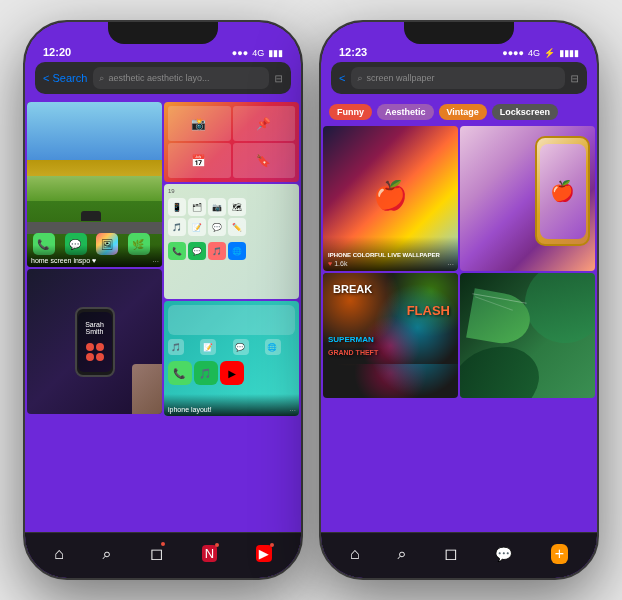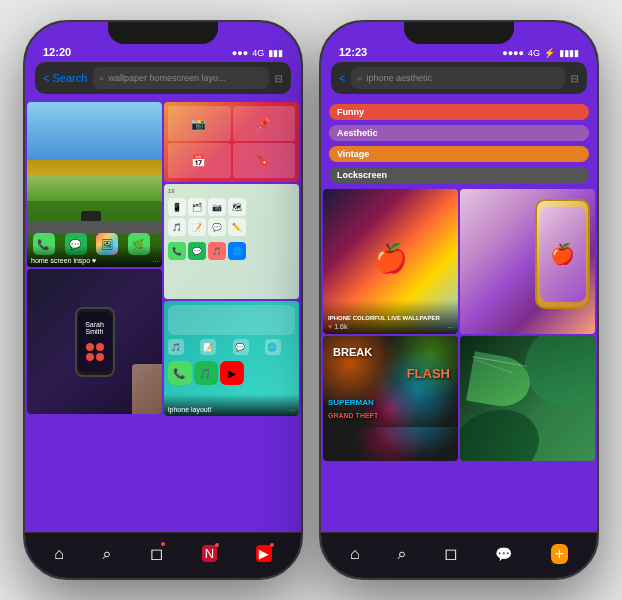--- a/index.html
+++ b/index.html
@@ -209,21 +209,20 @@
       right: -2px;
     }
 
     
     .tags-row {
       display: flex;
       gap: 5px;
       padding: 4px 8px;
       overflow: hidden;
       flex-shrink: 0;
-      flex-direction: column;
     }
 
     .tag {
       padding: 3px 8px;
       border-radius: 12px;
       font-size: 9px;
       font-weight: 600;
       white-space: nowrap;
       color: #fff;
     }
@@ -462,21 +461,21 @@
         <span>●●●</span>
         <span>4G</span>
         <span>▮▮▮</span>
       </div>
     </div>
 
     <div class="search-bar">
       <span class="search-back">&lt; Search</span>
       <div class="search-input-area">
         <span style="color:#888;font-size:9px;">⌕</span>
-        <span>wallpaper homescreen layo...</span>
+        <span>aesthetic aesthetic layo...</span>
       </div>
       <span class="search-filter-icon">⊟</span>
     </div>
 
     <div class="content-area">
       <div class="grid-2col">
 
         <div class="grid-col">
 
           <div class="grid-card" style="height:165px;">
@@ -611,21 +610,21 @@
         <span>4G</span>
         <span>⚡</span>
         <span>▮▮▮▮</span>
       </div>
     </div>
 
     <div class="search-bar">
       <span class="search-back">&lt; </span>
       <div class="search-input-area">
         <span style="color:#888;font-size:9px;">⌕</span>
-        <span>iphone aesthetic</span>
+        <span>screen wallpaper</span>
       </div>
       <span class="search-filter-icon">⊟</span>
     </div>
 
     <div class="tags-row">
       <span class="tag tag-funny">Funny</span>
       <span class="tag tag-aesthetic">Aesthetic</span>
       <span class="tag tag-vintage">Vintage</span>
       <span class="tag tag-lockscreen">Lockscreen</span>
     </div>

